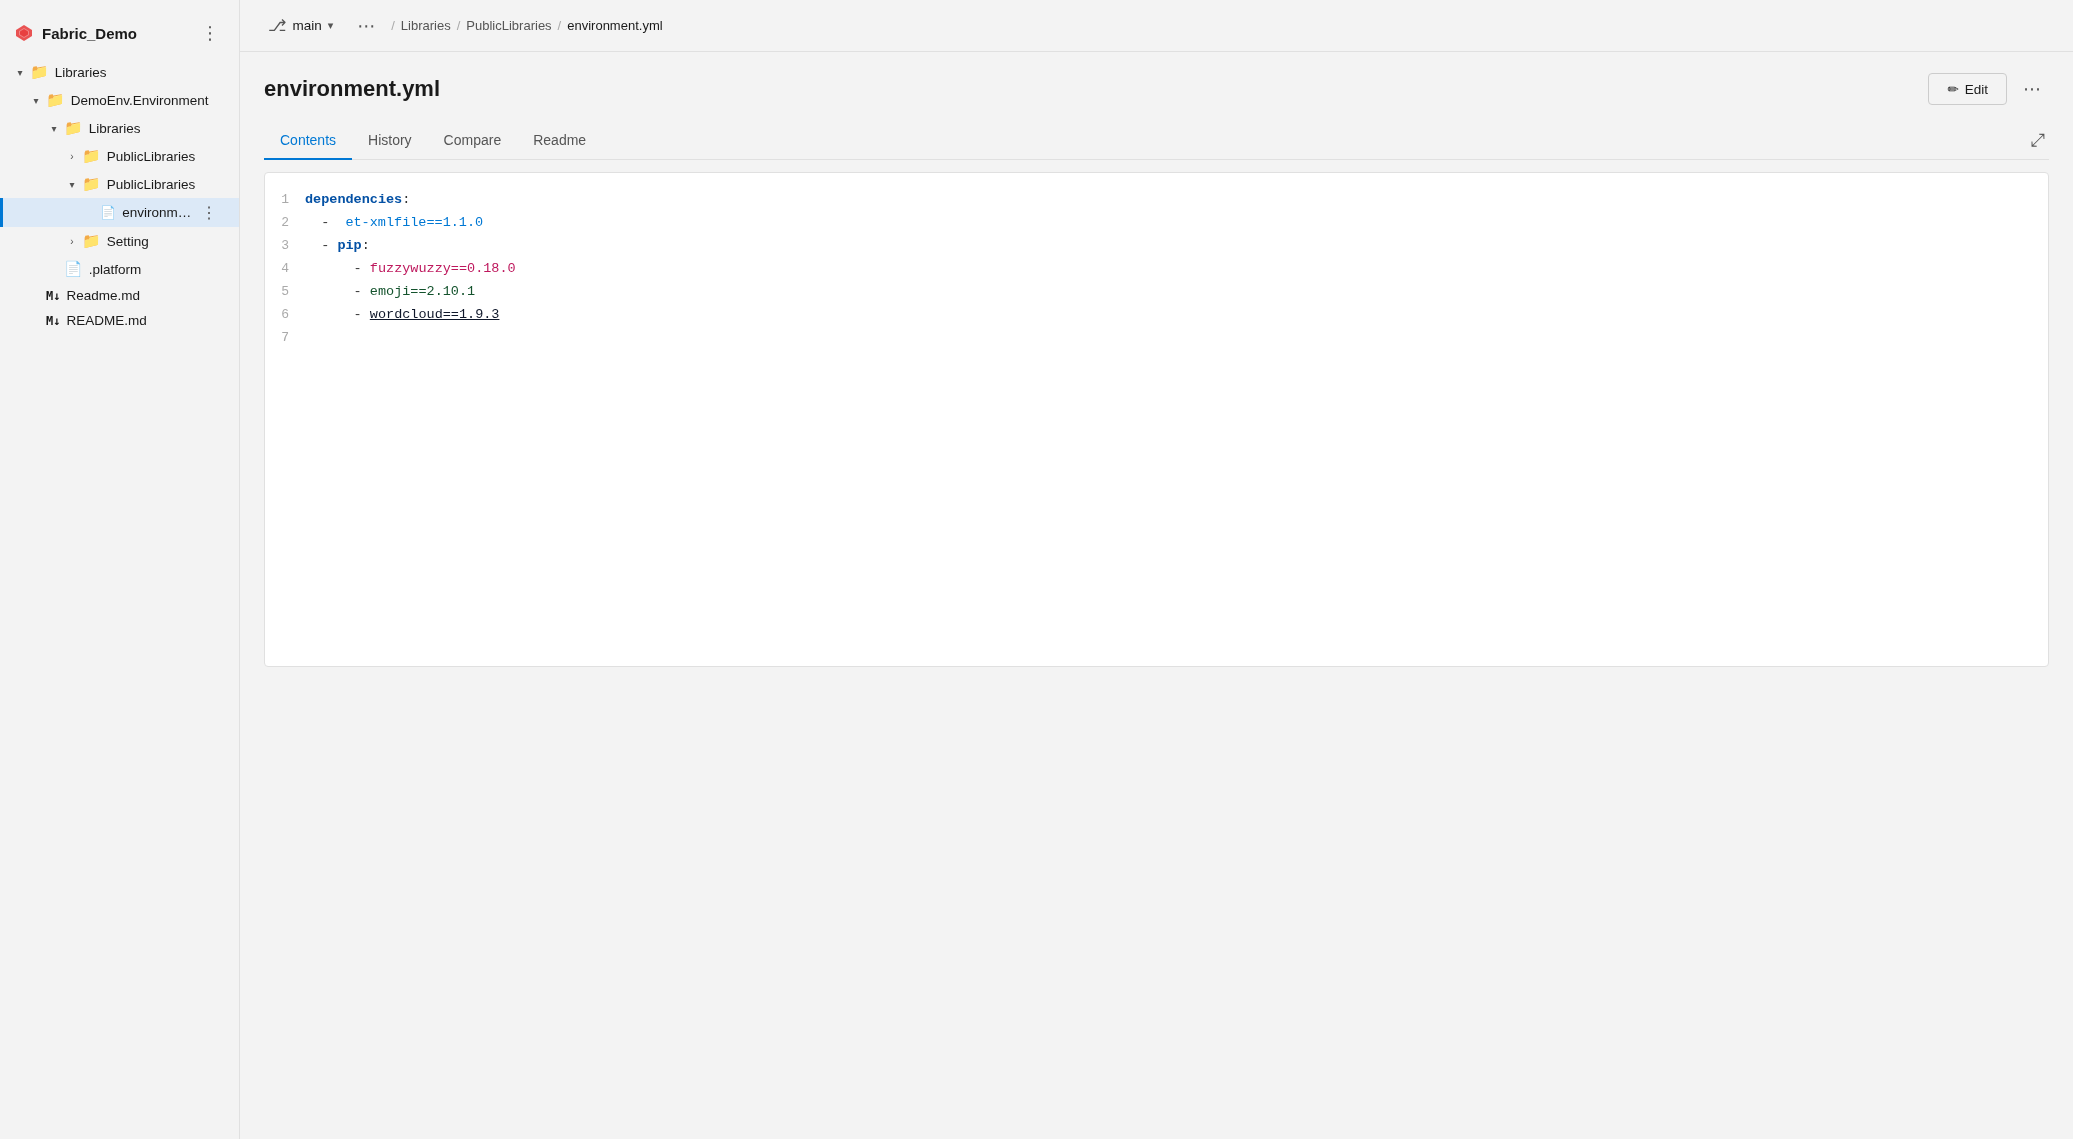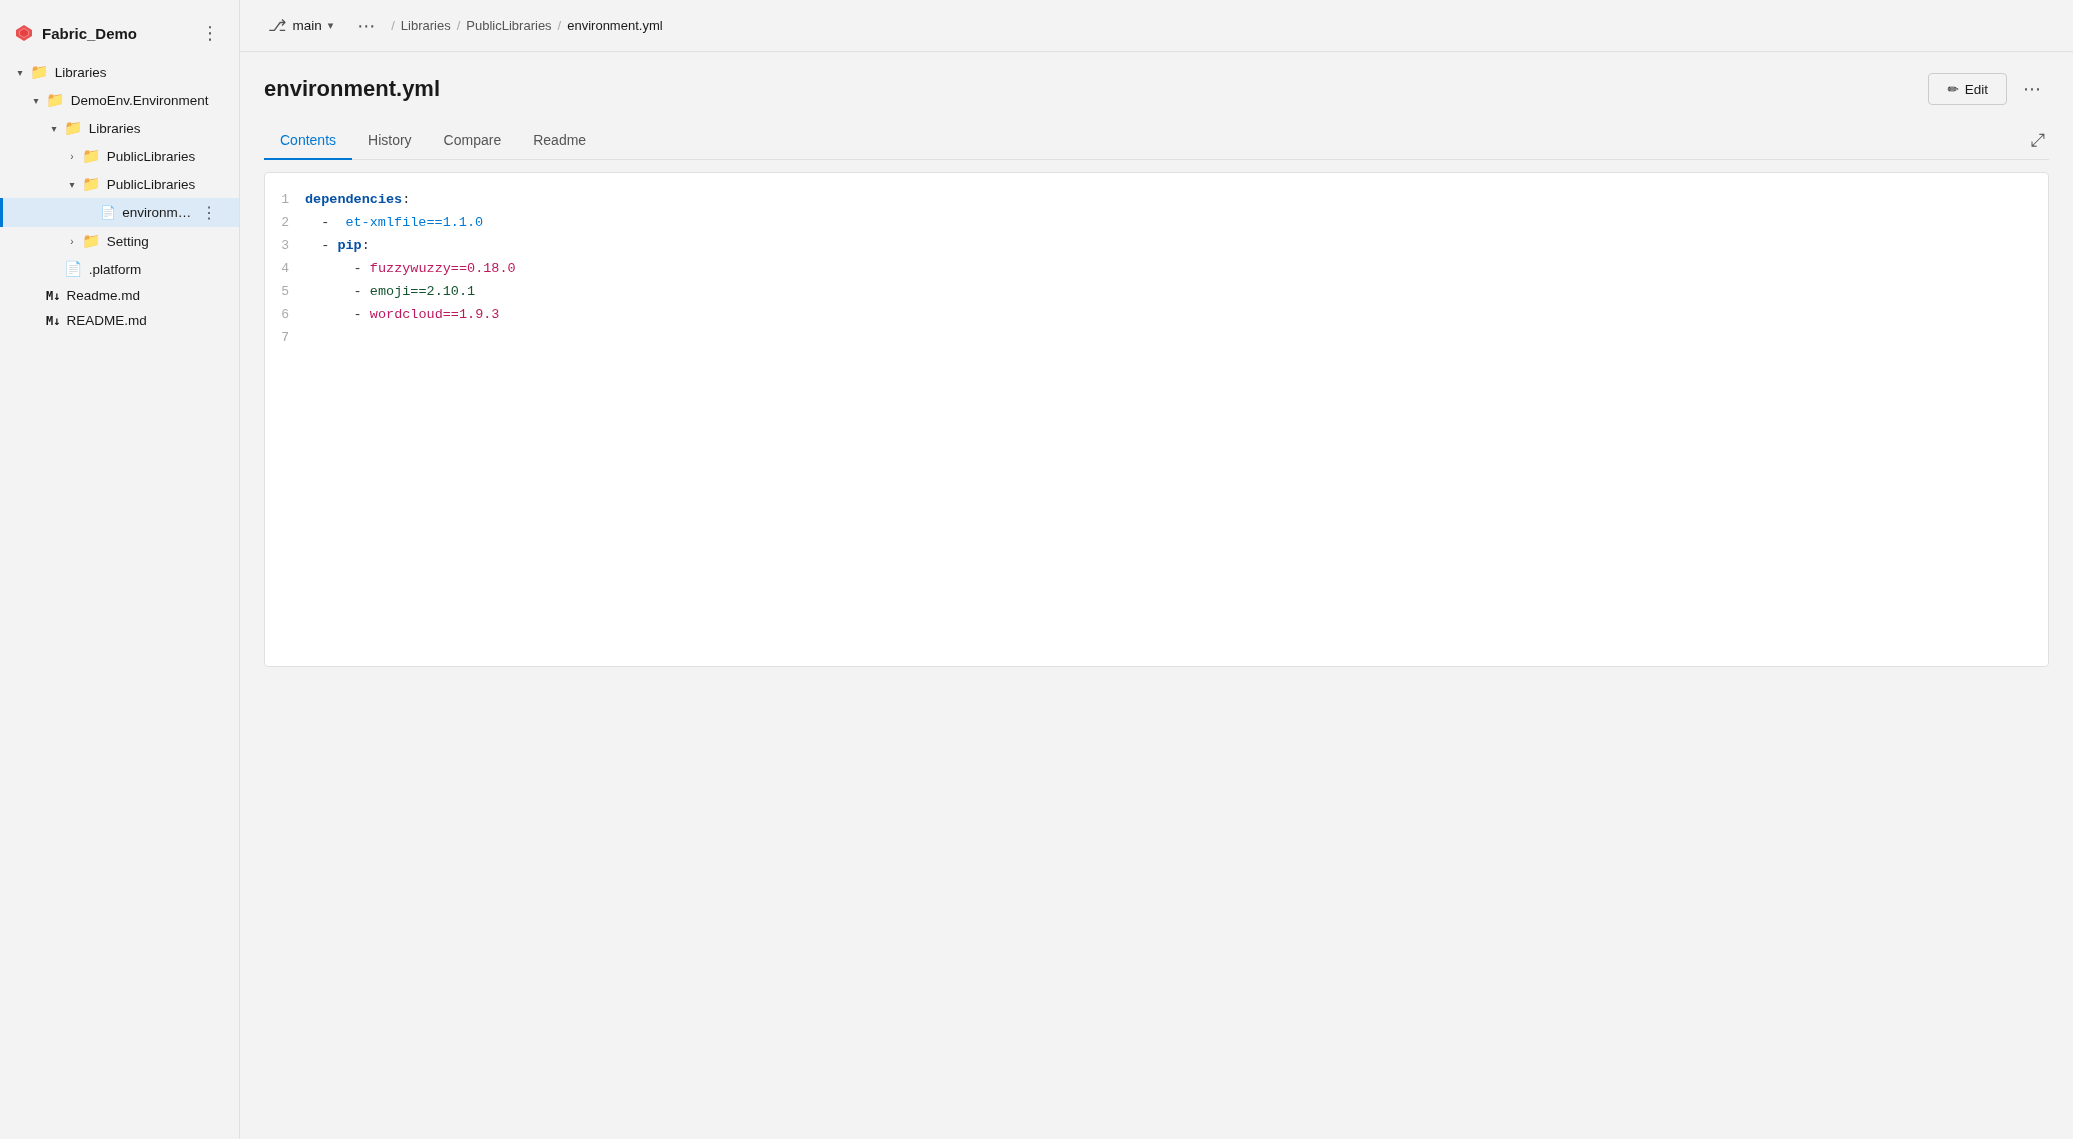--- a/index.html
+++ b/index.html
@@ -400,21 +400,21 @@
           <div class="code-line">
             <span class="line-num">4</span>
             <span class="line-code">      <span style="color:#333;">-</span> <span style="color:#be185d;">fuzzywuzzy==0.18.0</span></span>
           </div>
           <div class="code-line">
             <span class="line-num">5</span>
             <span class="line-code">      <span style="color:#333;">-</span> <span style="color:#14532d;">emoji==2.10.1</span></span>
           </div>
           <div class="code-line">
             <span class="line-num">6</span>
-            <span class="line-code">      <span style="color:#333;">-</span> <span style="color:#be185d;">wordcloud==1.9.3</span></span>
+            <span class="line-code">      <span style="color:#333;">-</span> <span style="color:#0f172a;text-decoration:underline;">wordcloud==1.9.3</span></span>
           </div>
           <div class="code-line">
             <span class="line-num">7</span>
             <span class="line-code">&nbsp;</span>
           </div>
           <div style="height: 300px;"></div>
         </div>
     </div>
   </div>
 </div>

